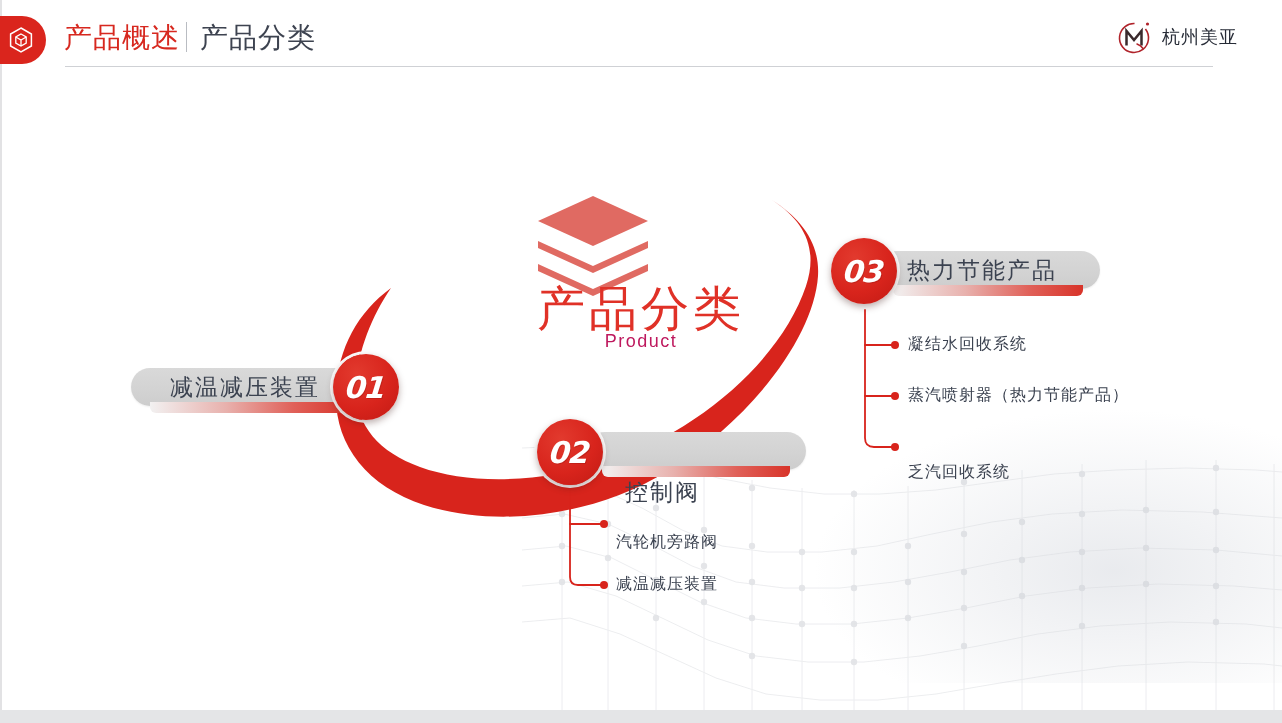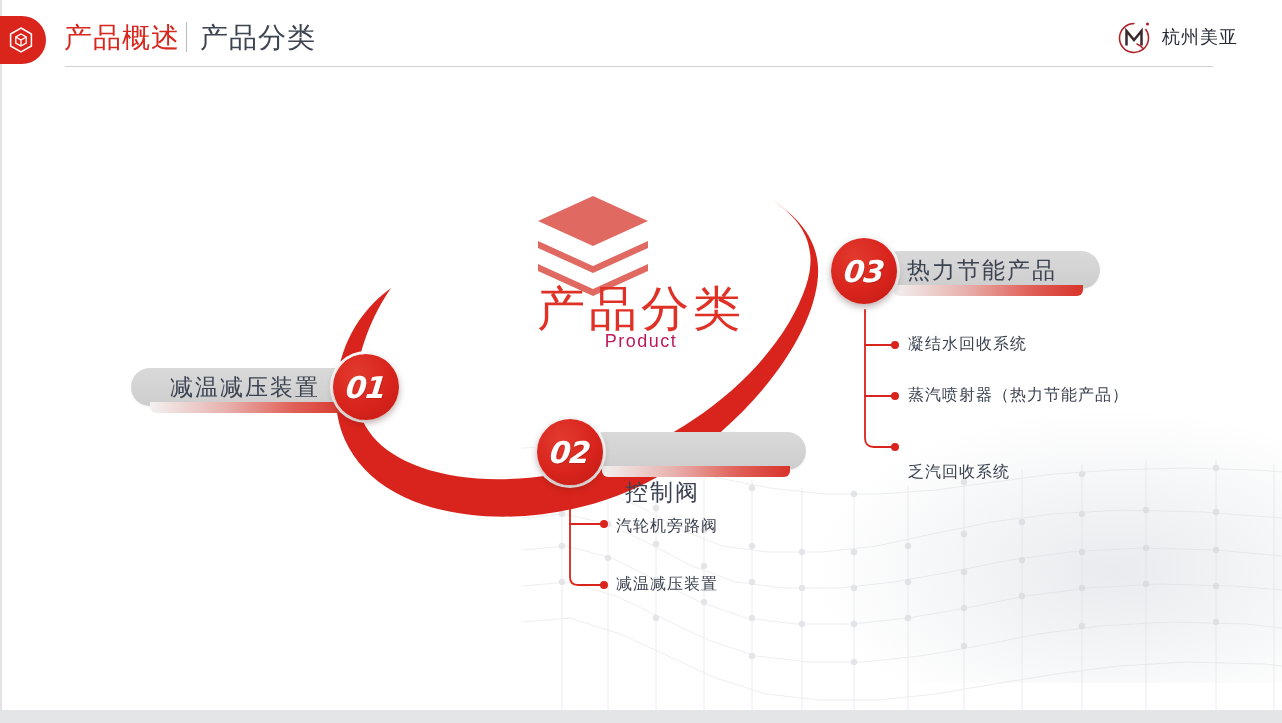--- a/index.html
+++ b/index.html
@@ -308,21 +308,21 @@
     </div>
   </div>
 
   <div class="node">
     <div class="pill" style="left:586px; top:432px; width:220px;"></div>
     <div class="bar to-right" style="left:602px; top:466px; width:188px;"></div>
     <div class="pill-label" style="left:625px; top:444px;margin-top:29px;">控制阀</div>
     <div class="circle" style="left:537px; top:419px;">
       <span>02</span>
     </div>
-    <div class="subitem" style="left:616px; top:516px;">汽轮机旁路阀</div>
+    <div class="subitem" style="left:616px; top:532px;">汽轮机旁路阀</div>
     <div class="subitem" style="left:616px; top:574px;">减温减压装置</div>
   </div>
 
   <div class="node">
     <div class="pill" style="left:878px; top:251px; width:222px;"></div>
     <div class="bar to-right" style="left:893px; top:285px; width:190px;"></div>
     <div class="pill-label" style="left:907px; top:251px;">热力节能产品</div>
     <div class="circle" style="left:831px; top:238px;">
       <span>03</span>
     </div>

